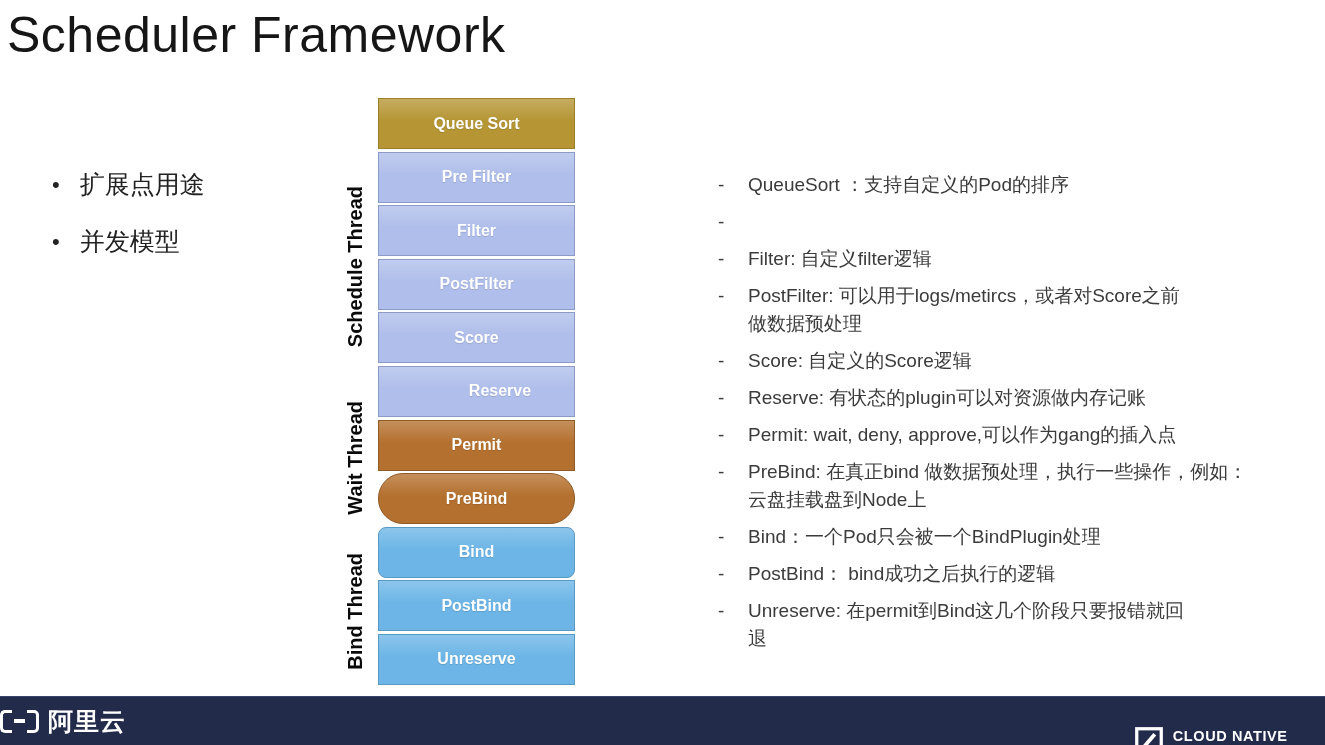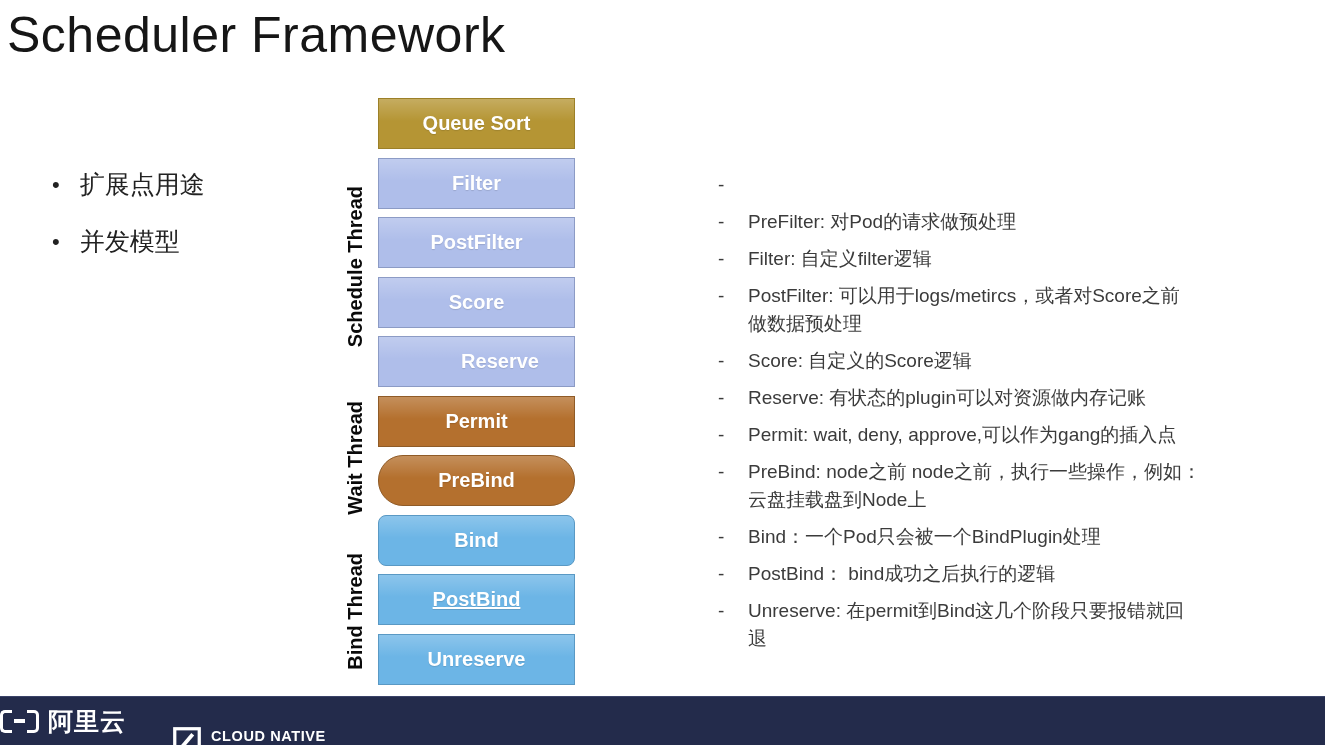--- a/index.html
+++ b/index.html
@@ -52,21 +52,21 @@
     flex-direction: column;
     justify-content: space-between;
     height: 587px;
   }
   .stage {
     height: 51px;
     display: flex;
     align-items: center;
     justify-content: center;
     color: #fff;
-    font-size: 20px;
+    font-size: 16px;
     font-weight: 700;
     border: 1px solid #7E88A5;
     text-shadow: 0 1px 1px rgba(0,0,0,0.12);
   }
 
   .thread-label {
     position: absolute;
     left: 336px;
     width: 38px;
     display: flex;
@@ -112,23 +112,23 @@
   .footer {
     position: absolute;
     left: 0;
     bottom: 0;
     width: 100%;
     height: 49px;
     background: #232B4B;
     border-top: 1px solid #3a4368;
     display: flex;
     align-items: center;
-    justify-content: flex-start;
+    justify-content: space-between;
     gap: 46px;
-    padding-right: 4px;
+    padding-right: 32px;
   }
 
   .ali-logo { display: flex; align-items: center; }
   .ali-mark { display: flex; align-items: center; }
   .ali-bracket-l {
     width: 12px; height: 23px;
     border: 3.5px solid #fff;
     border-right: none;
     border-radius: 5px 0 0 5px;
   }
@@ -192,38 +192,39 @@
   </div>
   <div class="thread-label thread-2">
     <span>Wait Thread</span>
   </div>
   <div class="thread-label thread-3">
     <span>Bind Thread</span>
   </div>
 
   <div class="stack" id="stage-stack">
       <div class="stage" style="background: linear-gradient(rgba(255, 255, 255, 0.22), rgba(255, 255, 255, 0) 45%), rgb(181, 149, 52); border-color: rgb(156, 128, 40); color: rgb(255, 255, 255);">Queue Sort</div>
+      <div class="stage" style="background: linear-gradient(rgba(255, 255, 255, 0.22), rgba(255, 255, 255, 0) 45%), rgb(175, 190, 234); border-color: rgb(140, 155, 197); color: rgb(255, 255, 255);">Pre Filter</div>
       <div class="stage" style="background: linear-gradient(rgba(255, 255, 255, 0.22), rgba(255, 255, 255, 0) 45%), rgb(175, 190, 234); border-color: rgb(140, 155, 197); color: rgb(255, 255, 255);">Filter</div>
       <div class="stage" style="background: linear-gradient(rgba(255, 255, 255, 0.22), rgba(255, 255, 255, 0) 45%), rgb(175, 190, 234); border-color: rgb(140, 155, 197); color: rgb(255, 255, 255);">PostFilter</div>
       <div class="stage" style="background: linear-gradient(rgba(255, 255, 255, 0.22), rgba(255, 255, 255, 0) 45%), rgb(175, 190, 234); border-color: rgb(140, 155, 197); color: rgb(255, 255, 255);">Score</div>
       <div class="stage" style="background: linear-gradient(rgba(255, 255, 255, 0.22), rgba(255, 255, 255, 0) 45%), rgb(175, 190, 234); border-color: rgb(140, 155, 197); color: rgb(255, 255, 255); padding-left: 47px;">Reserve</div>
       <div class="stage" style="background: linear-gradient(rgba(255, 255, 255, 0.22), rgba(255, 255, 255, 0) 45%), rgb(180, 112, 46); border-color: rgb(143, 91, 39); color: rgb(255, 255, 255);">Permit</div>
       <div class="stage" style="background: linear-gradient(rgba(255, 255, 255, 0.22), rgba(255, 255, 255, 0) 45%), rgb(180, 112, 46); border-color: rgb(143, 91, 39); color: rgb(255, 255, 255); border-radius: 25px;">PreBind</div>
       <div class="stage" style="background: linear-gradient(rgba(255, 255, 255, 0.22), rgba(255, 255, 255, 0) 45%), rgb(108, 181, 230); border-color: rgb(90, 153, 196); color: rgb(255, 255, 255); border-radius: 8px;">Bind</div>
-      <div class="stage" style="background: linear-gradient(rgba(255, 255, 255, 0.22), rgba(255, 255, 255, 0) 45%), rgb(108, 181, 230); border-color: rgb(90, 153, 196); color: rgb(255, 255, 255); text-decoration: underline;">PostBind</div>
+      <div class="stage" style="background: linear-gradient(rgba(255, 255, 255, 0.22), rgba(255, 255, 255, 0) 45%), rgb(108, 181, 230); border-color: rgb(90, 153, 196); color: rgb(255, 255, 255);">PostBind</div>
       <div class="stage" style="background: linear-gradient(rgba(255, 255, 255, 0.22), rgba(255, 255, 255, 0) 45%), rgb(108, 181, 230); border-color: rgb(90, 153, 196); color: rgb(255, 255, 255); text-align: center;">Unreserve</div>
     </div>
 
   <div class="desc-list" id="desc-list">
       <div class="desc-item">
         <span class="desc-marker">-</span>
-      </div>
-      <div class="desc-item">
-        <span class="desc-marker">-</span>
-        <span class="desc-text">PreFilter: 对Pod的请求做预处理</span>
+        <span class="desc-text">QueueSort ：支持自定义的Pod的排序</span>
+      </div>
+      <div class="desc-item">
+        <span class="desc-marker">-</span>
       </div>
       <div class="desc-item">
         <span class="desc-marker">-</span>
         <span class="desc-text">Filter: 自定义filter逻辑</span>
       </div>
       <div class="desc-item">
         <span class="desc-marker">-</span>
         <span class="desc-text">PostFilter: 可以用于logs/metircs，或者对Score之前
 做数据预处理</span>
       </div>
@@ -234,21 +235,21 @@
       <div class="desc-item">
         <span class="desc-marker">-</span>
         <span class="desc-text">Reserve: 有状态的plugin可以对资源做内存记账</span>
       </div>
       <div class="desc-item">
         <span class="desc-marker">-</span>
         <span class="desc-text">Permit: wait, deny, approve,可以作为gang的插入点</span>
       </div>
       <div class="desc-item">
         <span class="desc-marker">-</span>
-        <span class="desc-text">PreBind: node之前 node之前，执行一些操作，例如：
+        <span class="desc-text">PreBind: 在真正bind 做数据预处理，执行一些操作，例如：
 云盘挂载盘到Node上</span>
       </div>
       <div class="desc-item">
         <span class="desc-marker">-</span>
         <span class="desc-text">Bind：一个Pod只会被一个BindPlugin处理</span>
       </div>
       <div class="desc-item">
         <span class="desc-marker">-</span>
         <span class="desc-text">PostBind： bind成功之后执行的逻辑</span>
       </div>

